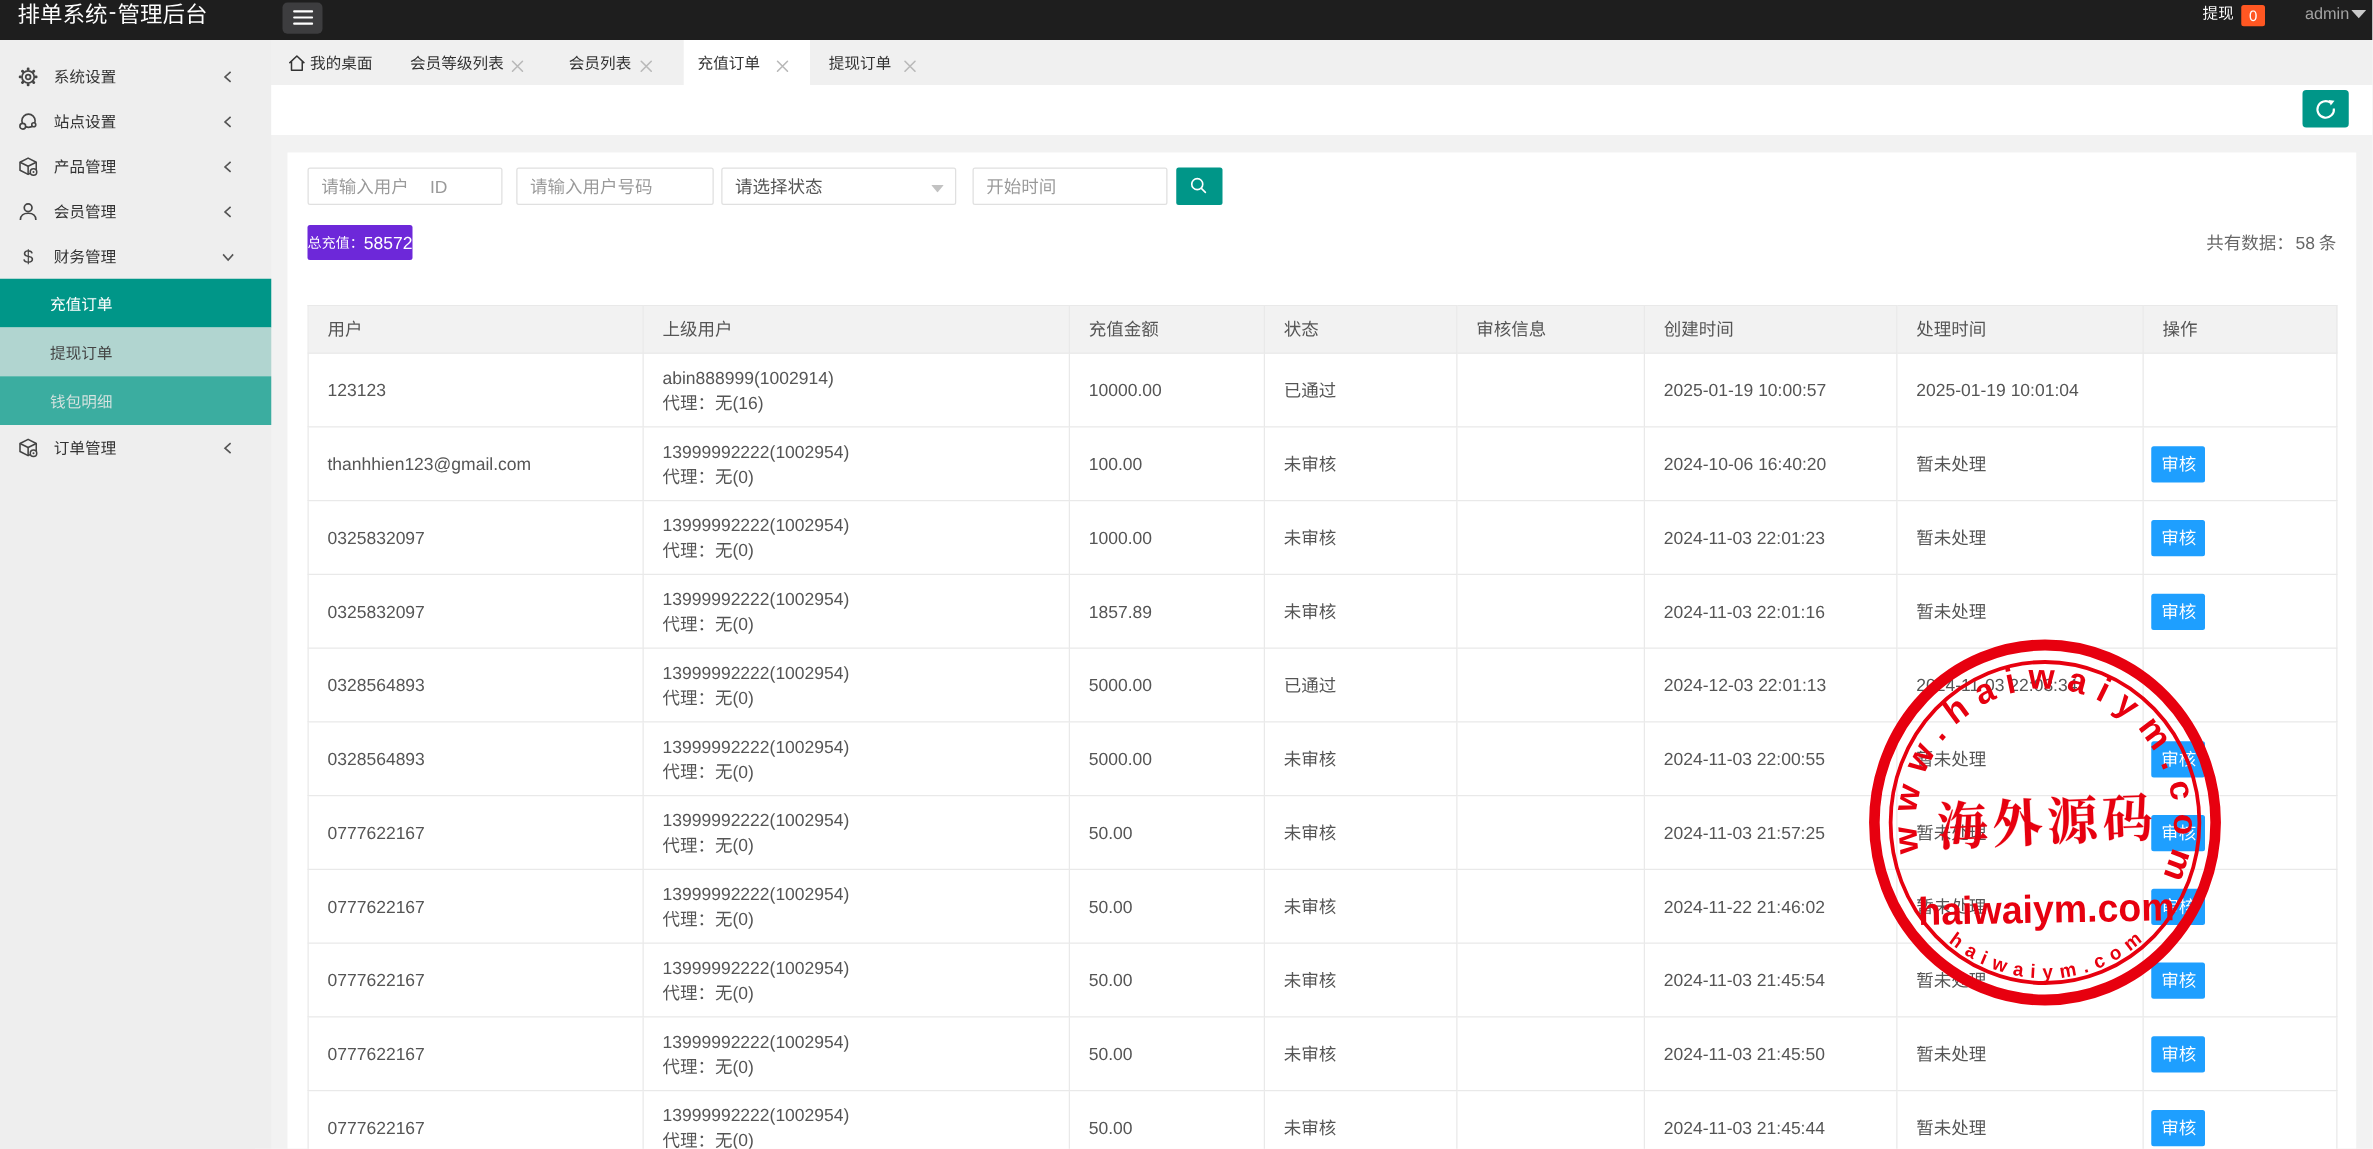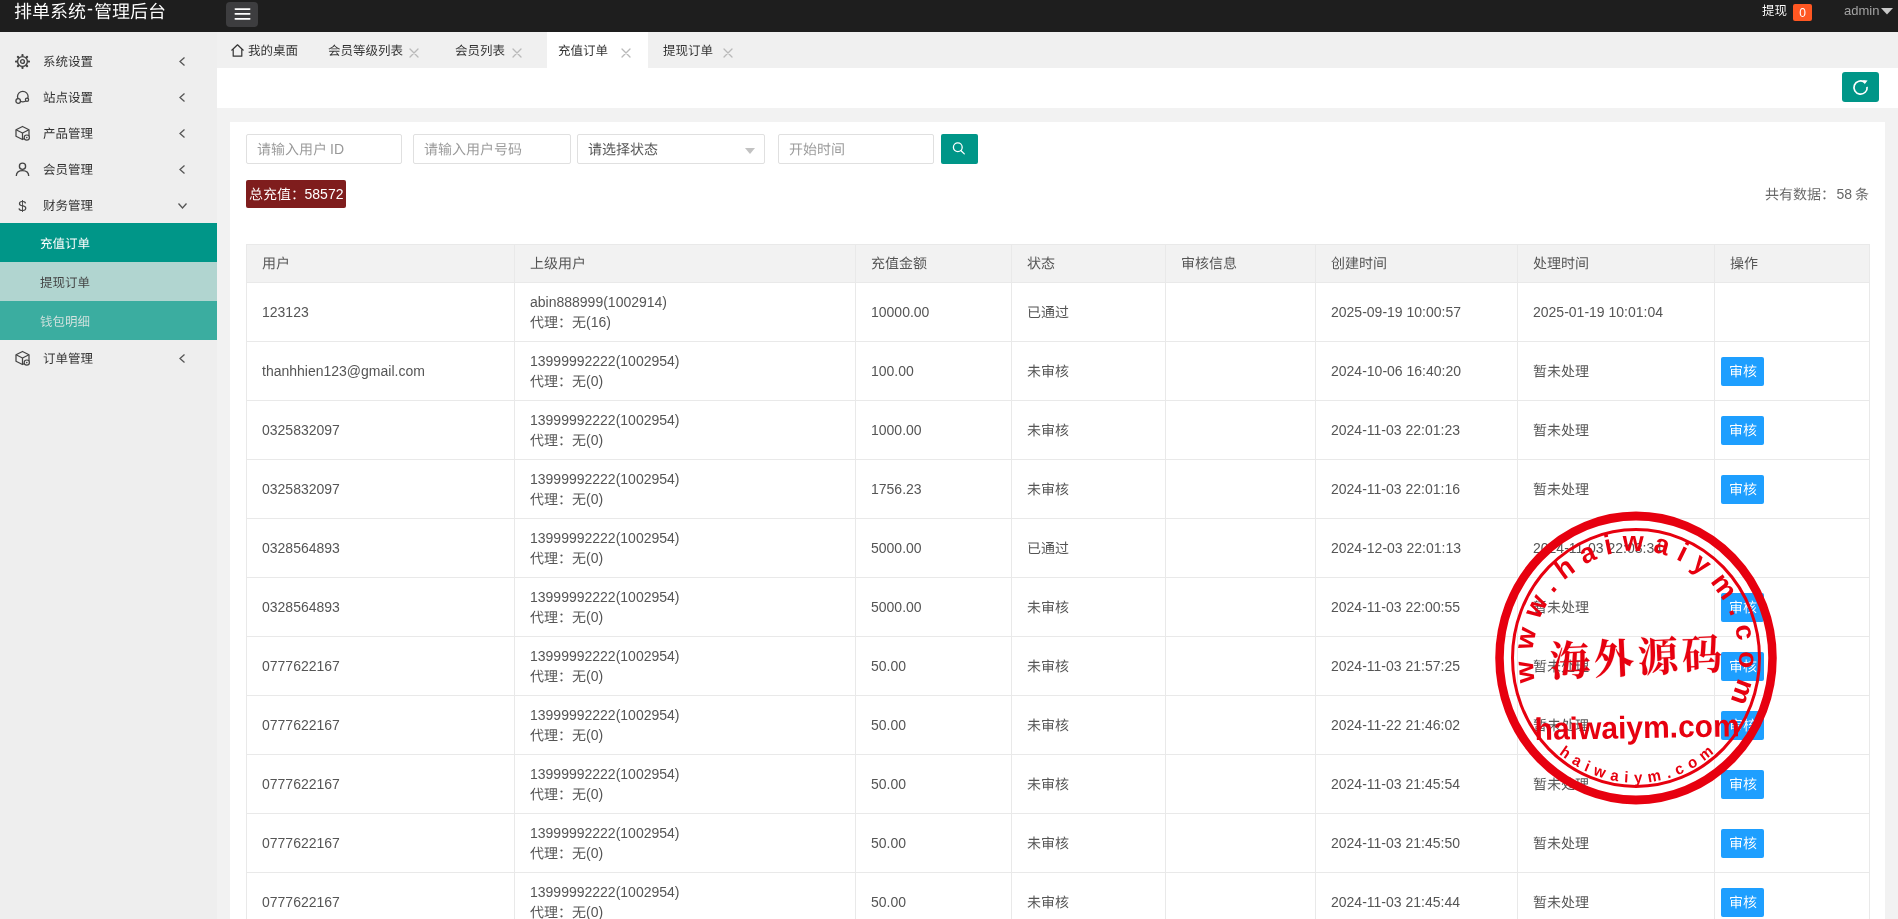--- a/index.html
+++ b/index.html
@@ -10,21 +10,21 @@
 .mi .tx{position:absolute;left:43px;display:flex;align-items:center}
 .mi .ch{position:absolute;left:177px;width:11px;height:11px}
 .smi{position:relative;height:39px;display:flex;align-items:center}
 .smi .tx{position:absolute;left:40px}
 .tabs{position:absolute;left:217px;top:32px;width:1681px;height:36px;background:#f0f0f0}
 .tab{position:absolute;top:0;height:36px;display:flex;align-items:center}
 .tbar{position:absolute;left:217px;top:68px;width:1681px;height:40px;background:#fff}
 .rfbtn{position:absolute;left:1625px;top:4px;width:37px;height:30px;background:#009688;border-radius:3px}
 .panel{position:absolute;left:230px;top:122px;width:1655px;height:797px;background:#fff}
 .inp{position:absolute;top:12px;height:30px;border:1px solid #e0e0e0;border-radius:2px;background:#fff;display:flex;align-items:center;padding-left:10px;color:#999}
-.sumbtn{position:absolute;left:16px;top:58px;width:100px;height:28px;background:#7f1d1d;border-radius:2px;color:#fff;display:flex;align-items:center;justify-content:center}
+.sumbtn{position:absolute;left:16px;top:58px;width:84px;height:28px;background:#6d28d9;border-radius:2px;color:#fff;display:flex;align-items:center;justify-content:center}
 .cnt{position:absolute;right:16px;top:58px;height:28px;display:flex;align-items:center;color:#666}
 table{position:absolute;left:16px;top:122px;width:1623px;border-collapse:collapse;table-layout:fixed;color:#555}
 th,td{border:1px solid #e9e9e9;padding:0 0 0 15px;text-align:left;font-weight:normal;vertical-align:middle}
 thead tr{height:38px;background:#f2f2f2}
 tbody tr{height:59px;background:#fff}
 .l2{line-height:20px}
 .shbtn{display:inline-flex;width:43px;height:29px;background:#1E9FFF;border-radius:2px;align-items:center;justify-content:center}
 .x{stroke:#b9b9b9;stroke-width:1.3;stroke-linecap:round}
 </style></head><body>
 <svg style="position:absolute;width:0;height:0">
@@ -424,21 +424,21 @@
 <div class="inp" style="left:16px;width:156px">
       <svg style="width:70.0px;height:14px;vertical-align:-1.7px;" viewBox="0 -880 5000 1000">
         <g transform="scale(1,-1)" fill="#9a9a9a">
           <use href="#c8bf7" x="0"></use>
           <use href="#c8f93" x="1000"></use>
           <use href="#c5165" x="2000"></use>
           <use href="#c7528" x="3000"></use>
           <use href="#c6237" x="4000"></use>
         </g>
       </svg>
-      <span style="margin-left:3px">ID</span>
+      <span style="margin-left:17px">ID</span>
     </div>
 <div class="inp" style="left:183px;width:158px">
       <svg style="width:98.0px;height:14px;vertical-align:-1.7px;" viewBox="0 -880 7000 1000">
         <g transform="scale(1,-1)" fill="#9a9a9a">
           <use href="#c8bf7" x="0"></use>
           <use href="#c8f93" x="1000"></use>
           <use href="#c5165" x="2000"></use>
           <use href="#c7528" x="3000"></use>
           <use href="#c6237" x="4000"></use>
           <use href="#c53f7" x="5000"></use>
@@ -594,21 +594,21 @@
           </td>
 <td>10000.00</td>
 <td><svg style="width:42.0px;height:14px;vertical-align:-1.7px;" viewBox="0 -880 3000 1000">
               <g transform="scale(1,-1)" fill="#555">
                 <use href="#c5df2" x="0"></use>
                 <use href="#c901a" x="1000"></use>
                 <use href="#c8fc7" x="2000"></use>
               </g>
             </svg></td>
 <td></td>
-<td>2025-09-19 10:00:57</td>
+<td>2025-01-19 10:00:57</td>
 <td>2025-01-19 10:01:04</td>
 <td style="padding-left:6px"></td>
 </tr>
 <tr>
 <td>thanhhien123@gmail.com</td>
 <td>
             <div class="l2">13999992222(1002954)<br><svg style="width:56.0px;height:14px;vertical-align:-1.7px;" viewBox="0 -880 4000 1000">
                 <g transform="scale(1,-1)" fill="#555">
                   <use href="#c4ee3" x="0"></use>
                   <use href="#c7406" x="1000"></use>
@@ -688,21 +688,21 @@
 <td>
             <div class="l2">13999992222(1002954)<br><svg style="width:56.0px;height:14px;vertical-align:-1.7px;" viewBox="0 -880 4000 1000">
                 <g transform="scale(1,-1)" fill="#555">
                   <use href="#c4ee3" x="0"></use>
                   <use href="#c7406" x="1000"></use>
                   <use href="#cff1a" x="2000"></use>
                   <use href="#c65e0" x="3000"></use>
                 </g>
               </svg>(0)</div>
           </td>
-<td>1756.23</td>
+<td>1857.89</td>
 <td><svg style="width:42.0px;height:14px;vertical-align:-1.7px;" viewBox="0 -880 3000 1000">
               <g transform="scale(1,-1)" fill="#555">
                 <use href="#c672a" x="0"></use>
                 <use href="#c5ba1" x="1000"></use>
                 <use href="#c6838" x="2000"></use>
               </g>
             </svg></td>
 <td></td>
 <td>2024-11-03 22:01:16</td>
 <td><svg style="width:56.0px;height:14px;vertical-align:-1.7px;" viewBox="0 -880 4000 1000">

